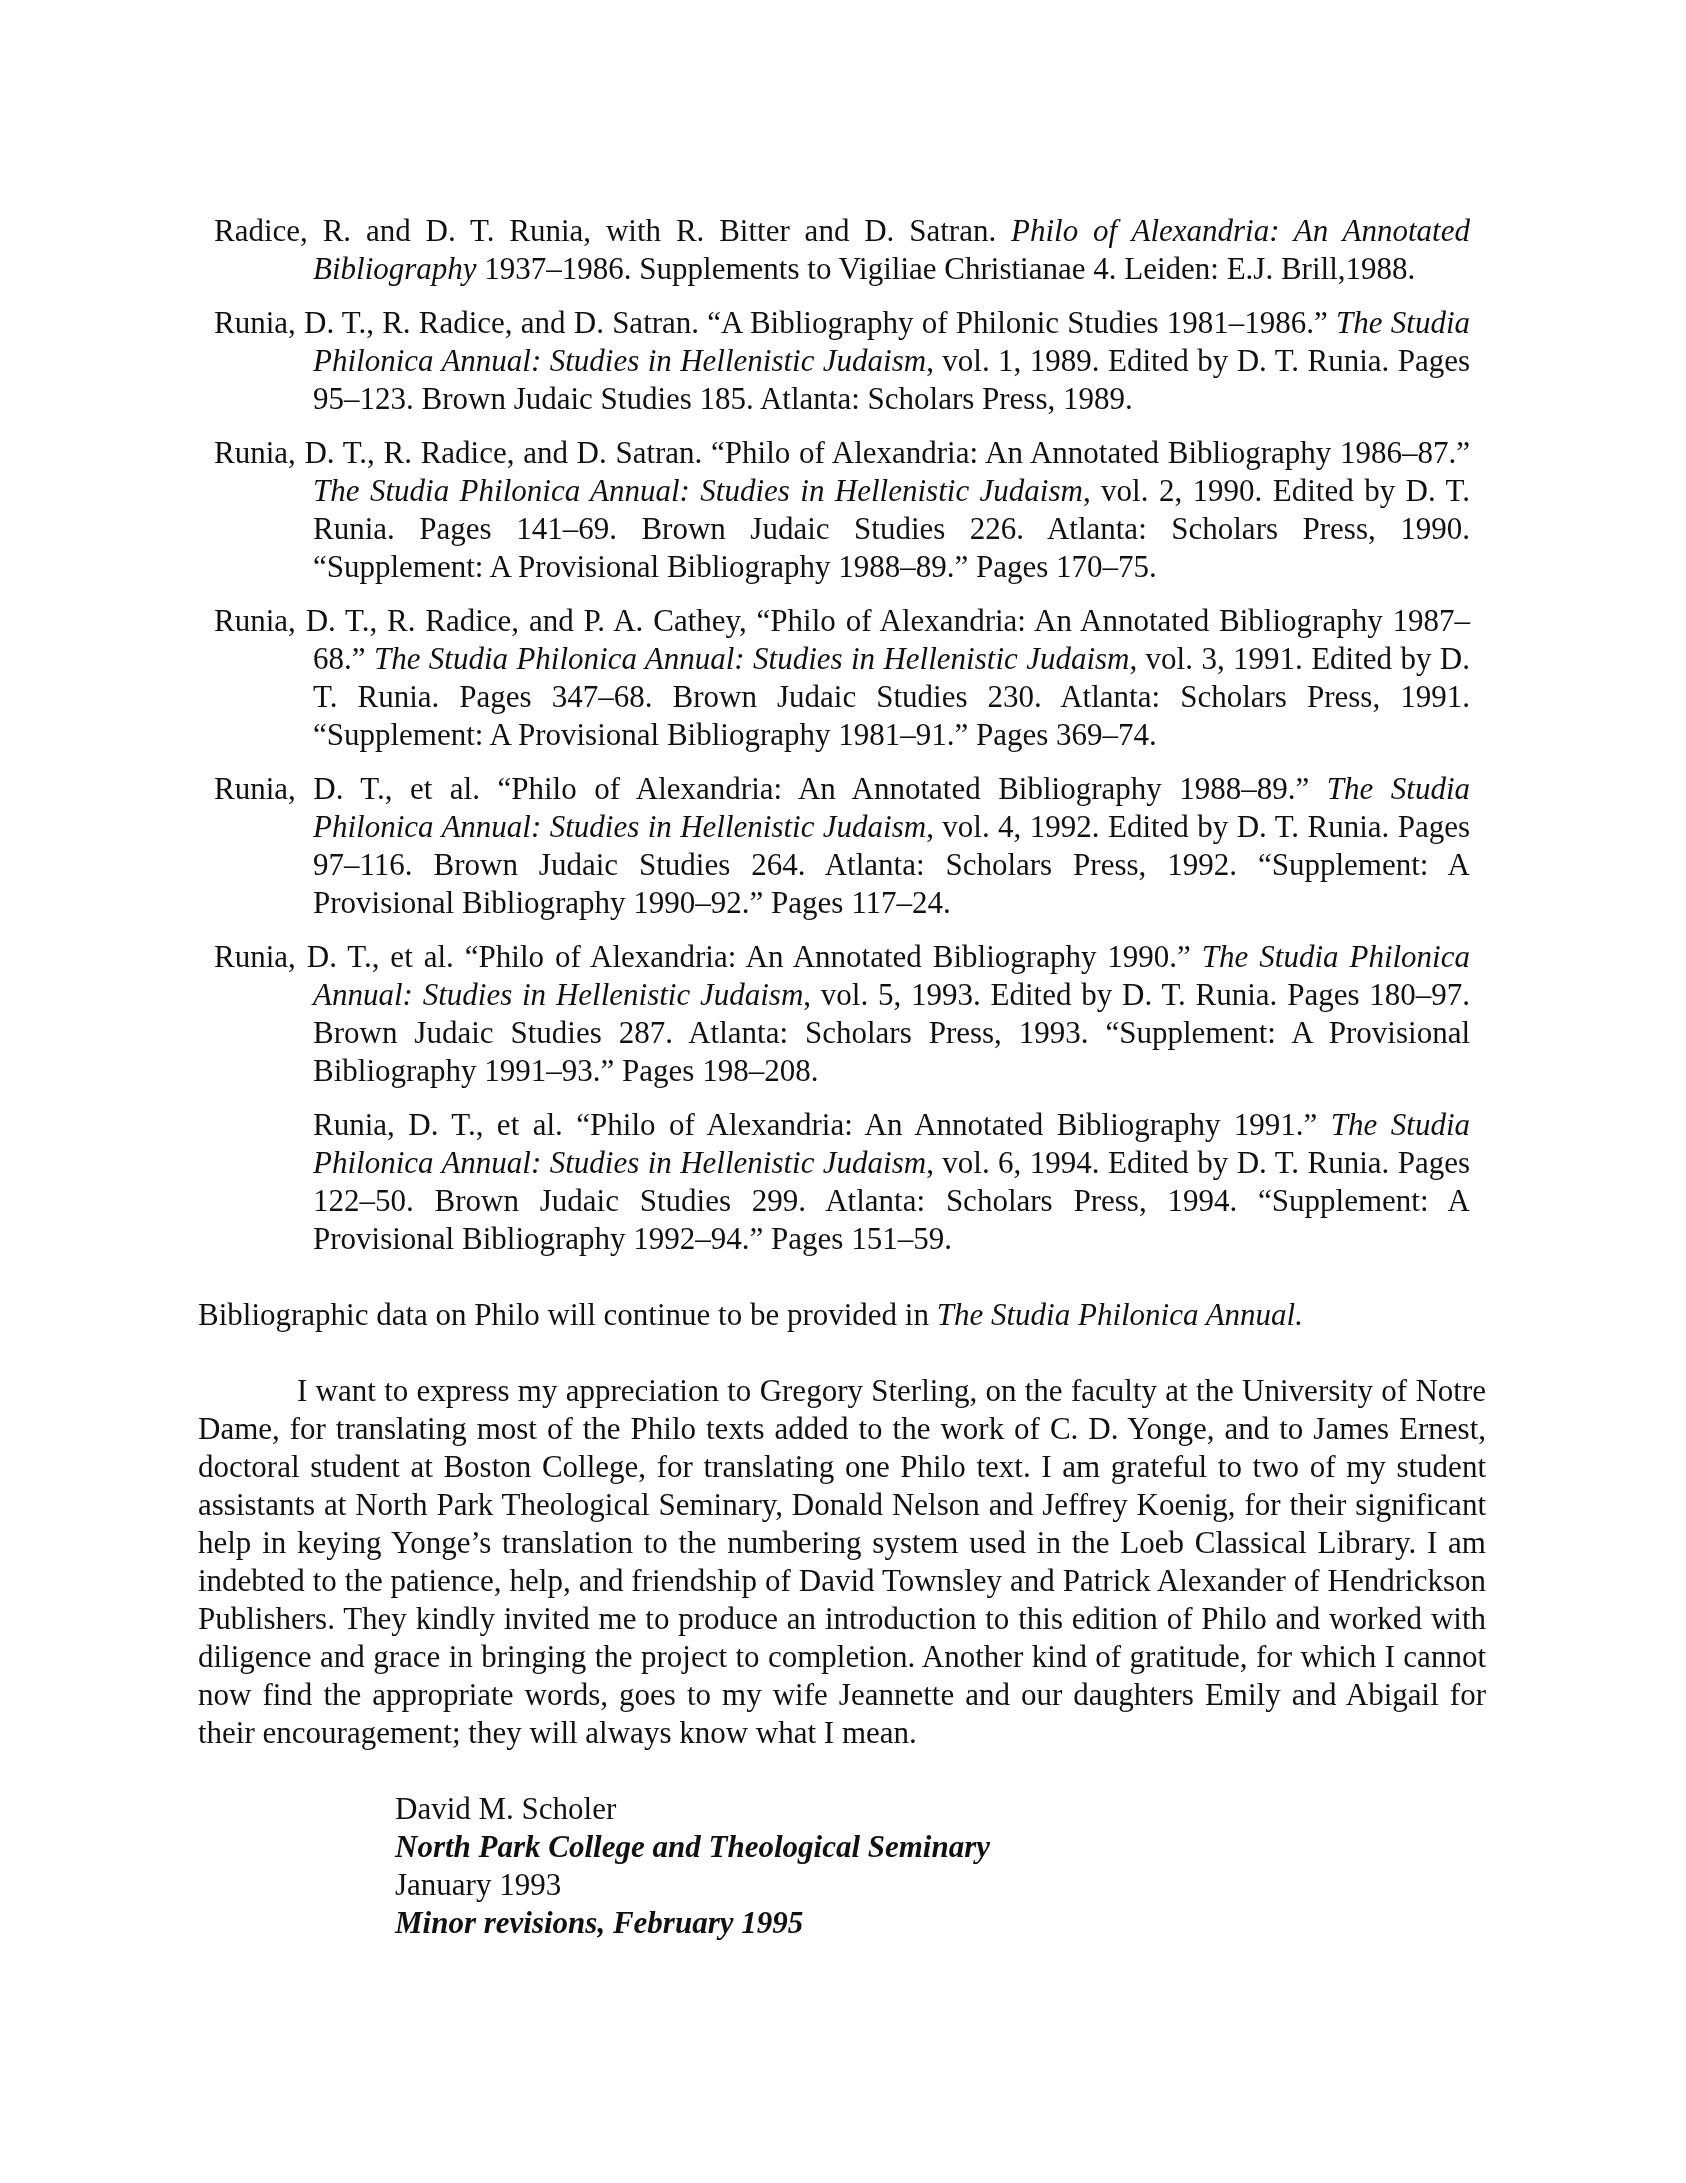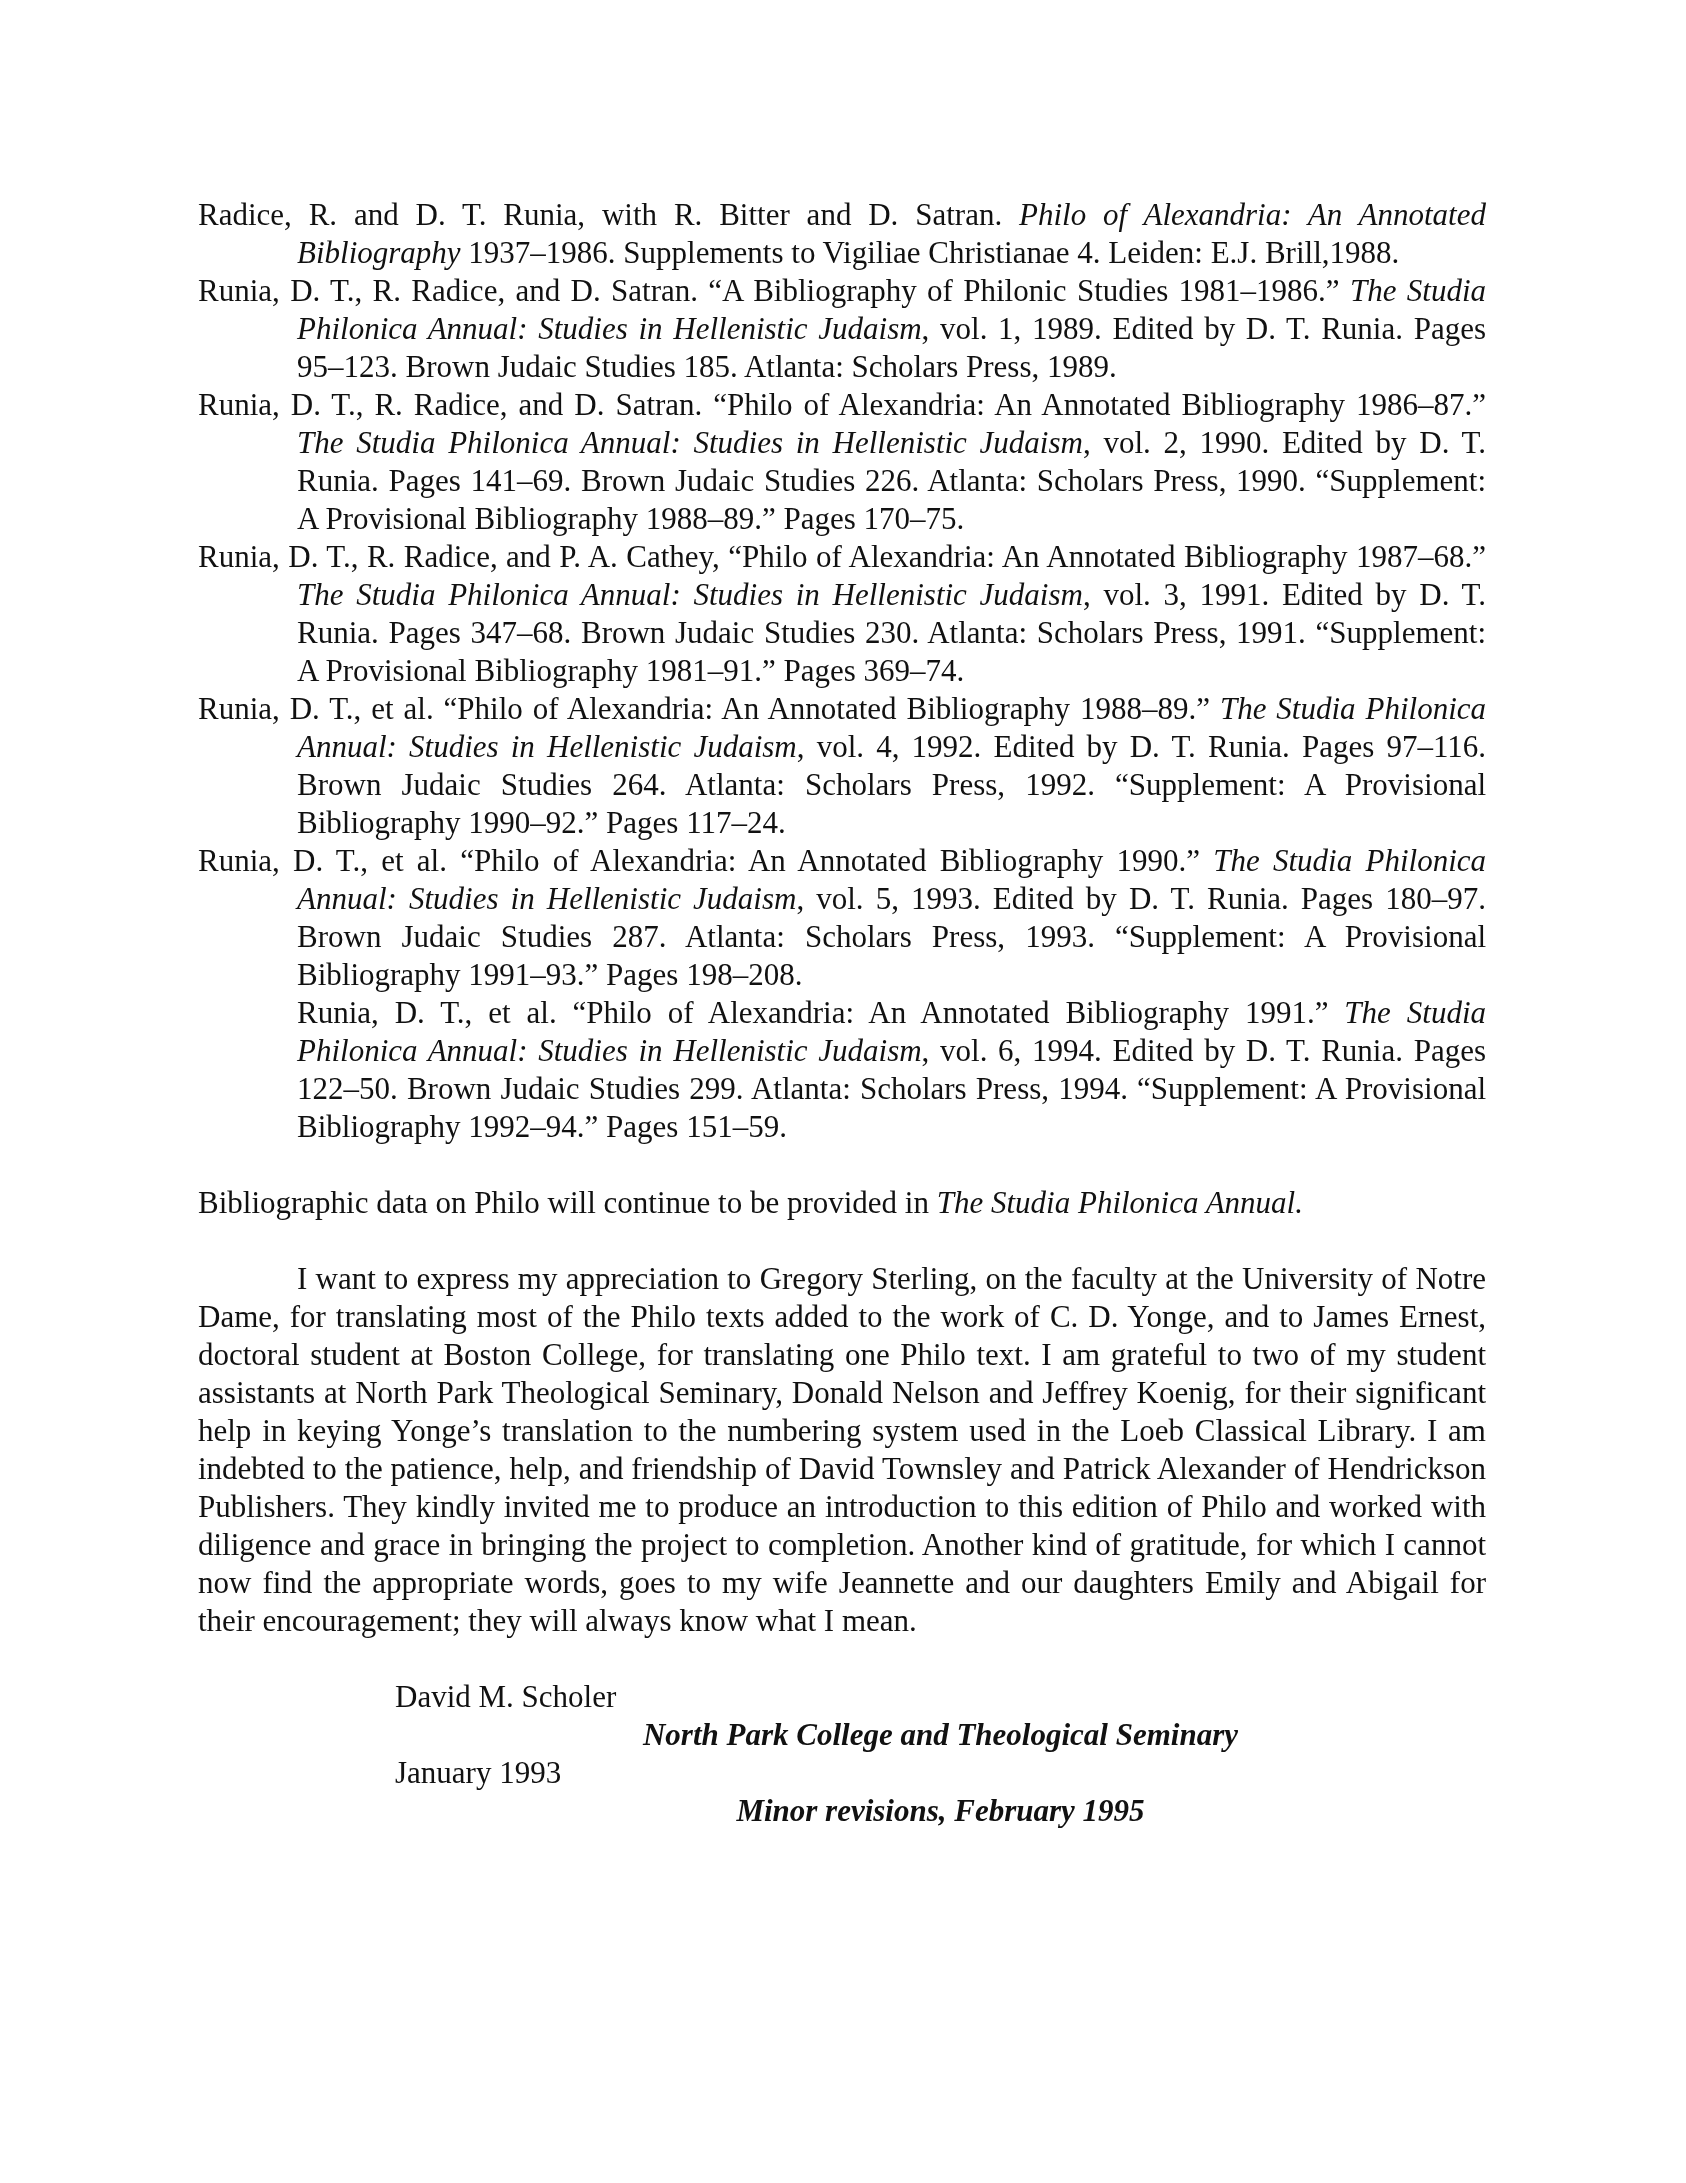--- a/index.html
+++ b/index.html
@@ -16,27 +16,27 @@
     left: 198px;
     top: 196px;
     width: 1288px;
     font-size: 31px;
     line-height: 38px;
   }
   .bib-entry {
     padding-left: 99px;
     text-indent: -99px;
     text-align: justify;
-    margin: 0;
+    margin: 16px;
   }
   .bib-entry.indented {
     padding-left: 99px;
     text-indent: 0;
   }
-  .bib-entry i, .note i, .sig-italic { font-style: italic; text-align: center; }
+  .bib-entry i, .note i, .sig-italic { font-style: italic; }
   .note {
     margin-top: 38px;
     margin-bottom: 0;
   }
   .ack {
     margin-top: 38px;
     text-indent: 99px;
     text-align: justify;
   }
   .signature {

